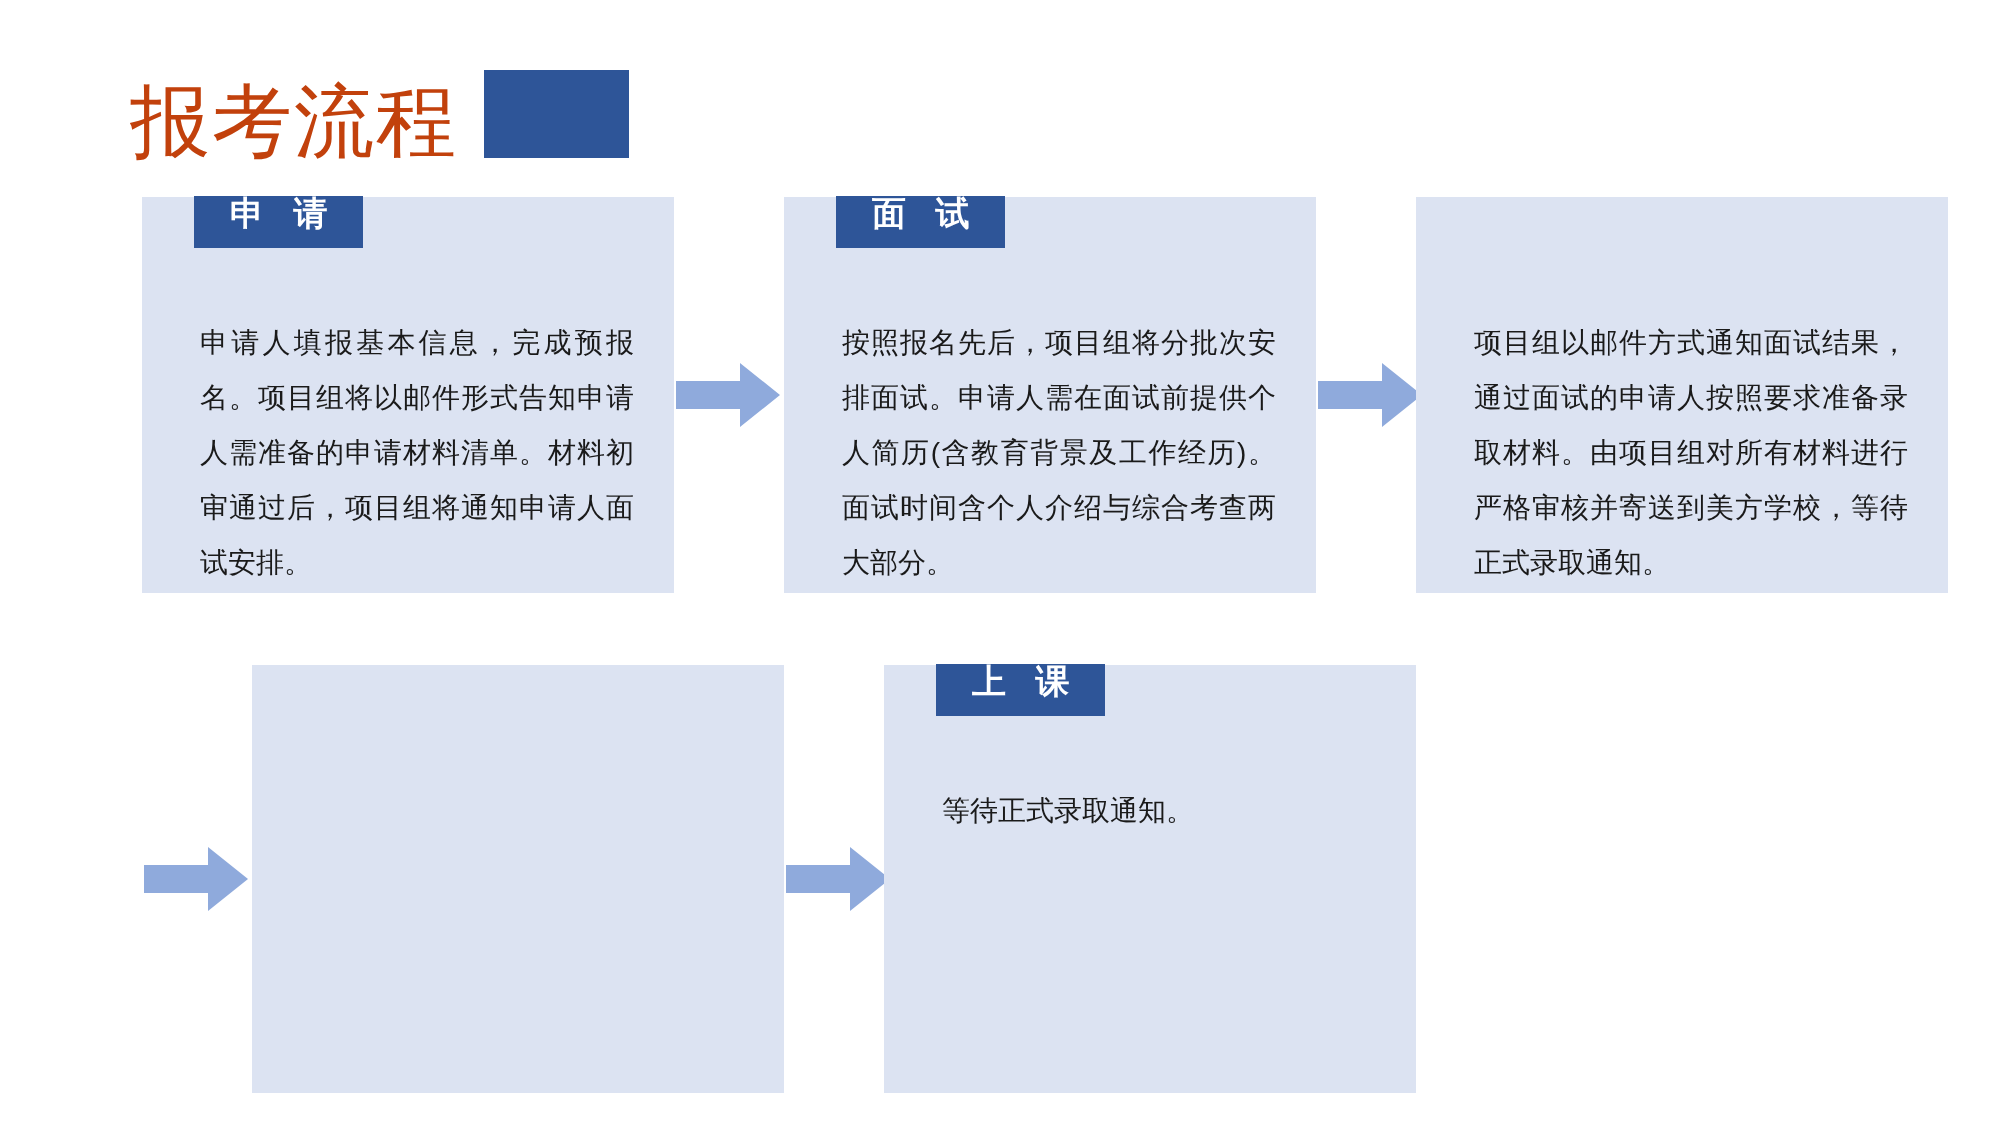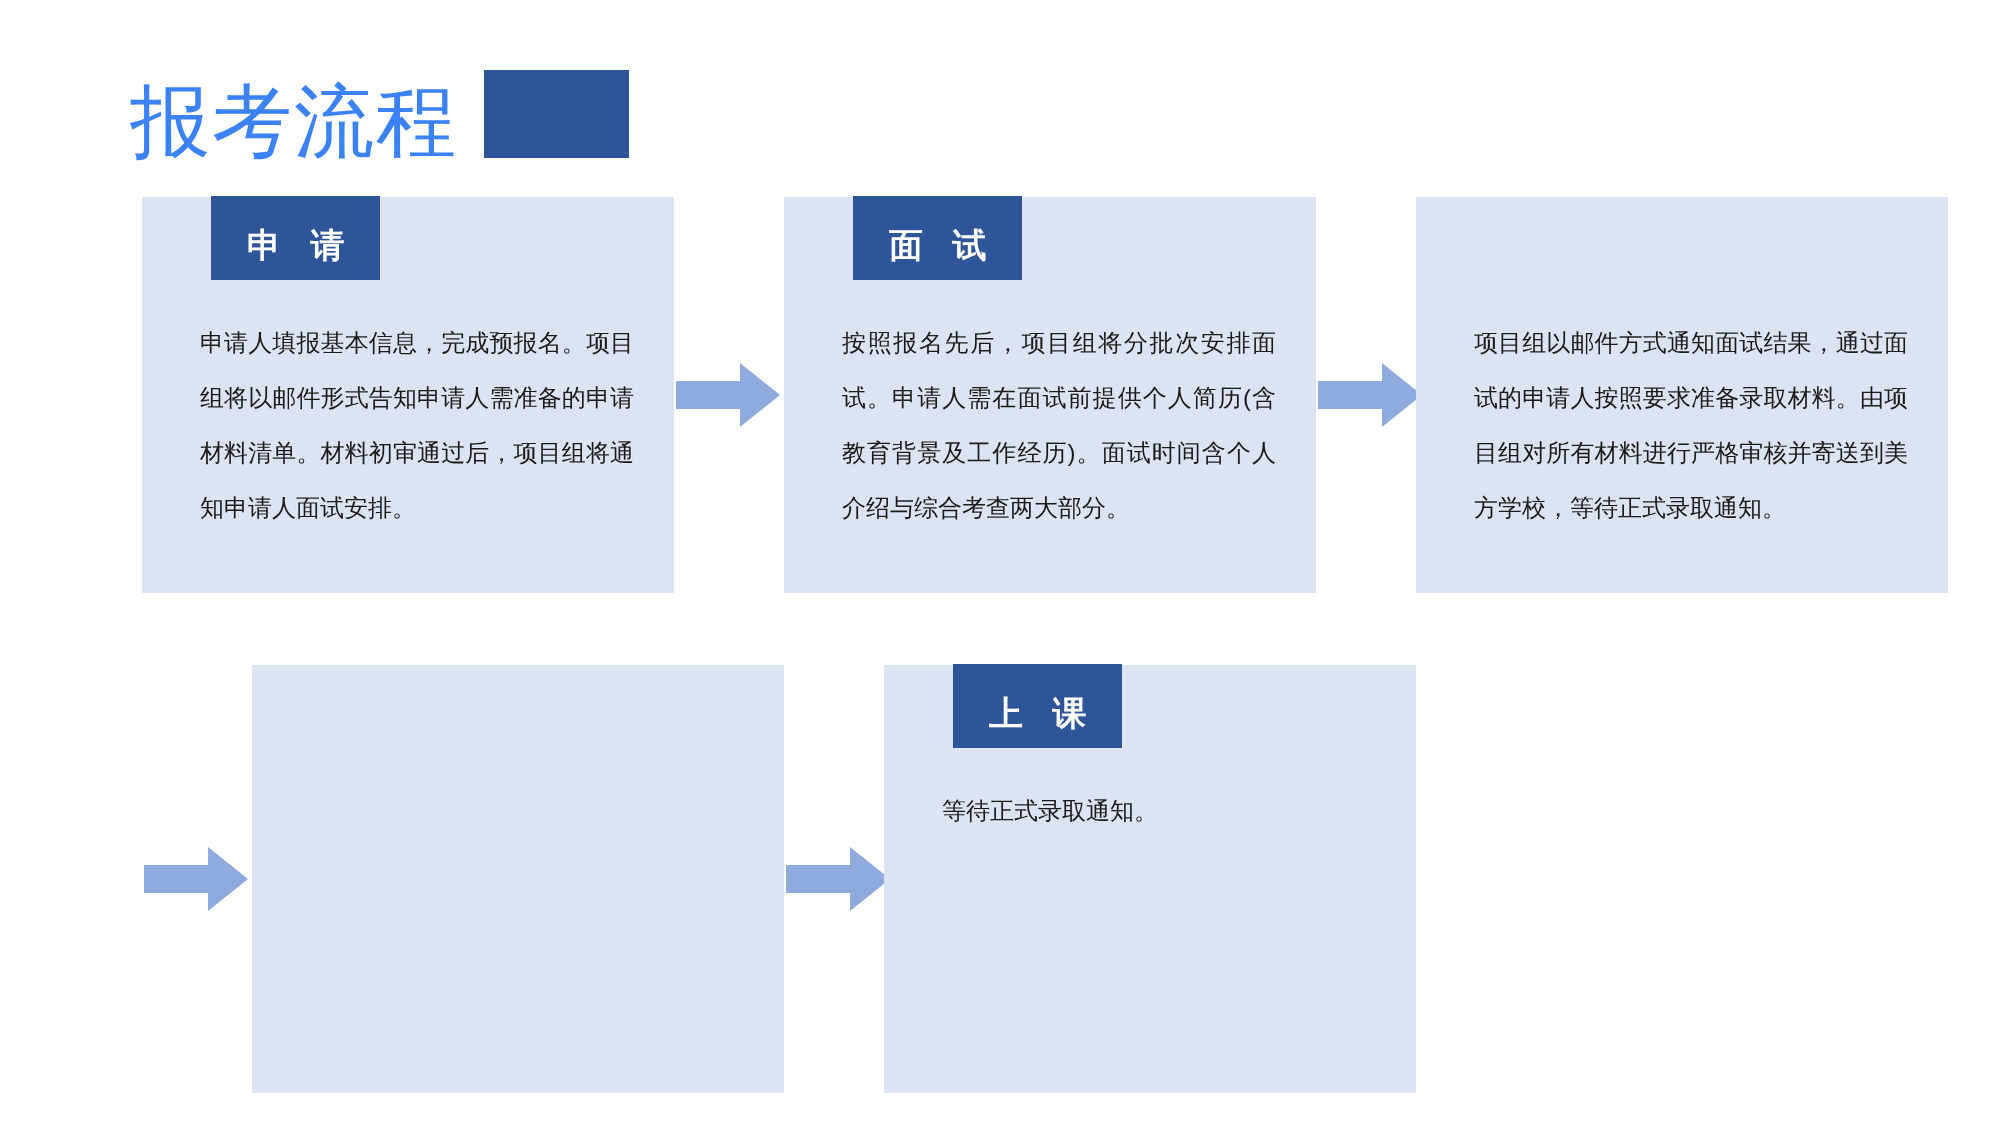--- a/index.html
+++ b/index.html
@@ -22,21 +22,21 @@
     left: 130px;
     top: 46px;
     display: flex;
     align-items: flex-end;
     height: 116px;
   }
   .page-title {
     font-size: 80px;
     line-height: 1.0;
     font-weight: 400;
-    color: #3b82f6;
+    color: #c2410c;
     letter-spacing: 2px;
     white-space: nowrap;
   }
   .title-block {
     width: 145px;
     height: 88px;
     background: #2E5598;
     margin-left: 26px;
     margin-bottom: 4px;
   }
@@ -73,37 +73,36 @@
   
   .badge {
     position: absolute;
     left: 52px;
     top: -1px;
     background: #2E5598;
     color: #ffffff;
     font-size: 34px;
     font-weight: bold;
     line-height: 1;
-    padding: 32px 26px 18px 26px;
+    padding: 0 26px 18px 26px;
     letter-spacing: 10px;
     text-indent: 10px;
     box-sizing: border-box;
     min-width: 142px;
     text-align: center;
     white-space: nowrap;
-    margin-left: 17px;
   }
 
   
   .card-body {
     position: absolute;
     left: 58px;
     right: 40px;
     top: 118px;
-    font-size: 24px;
+    font-size: 28px;
     line-height: 55px;
     color: #1a1a1a;
     text-align: justify;
     text-justify: inter-ideograph;
   }
 
   
   .arrow {
     position: absolute;
     left: 2px;

